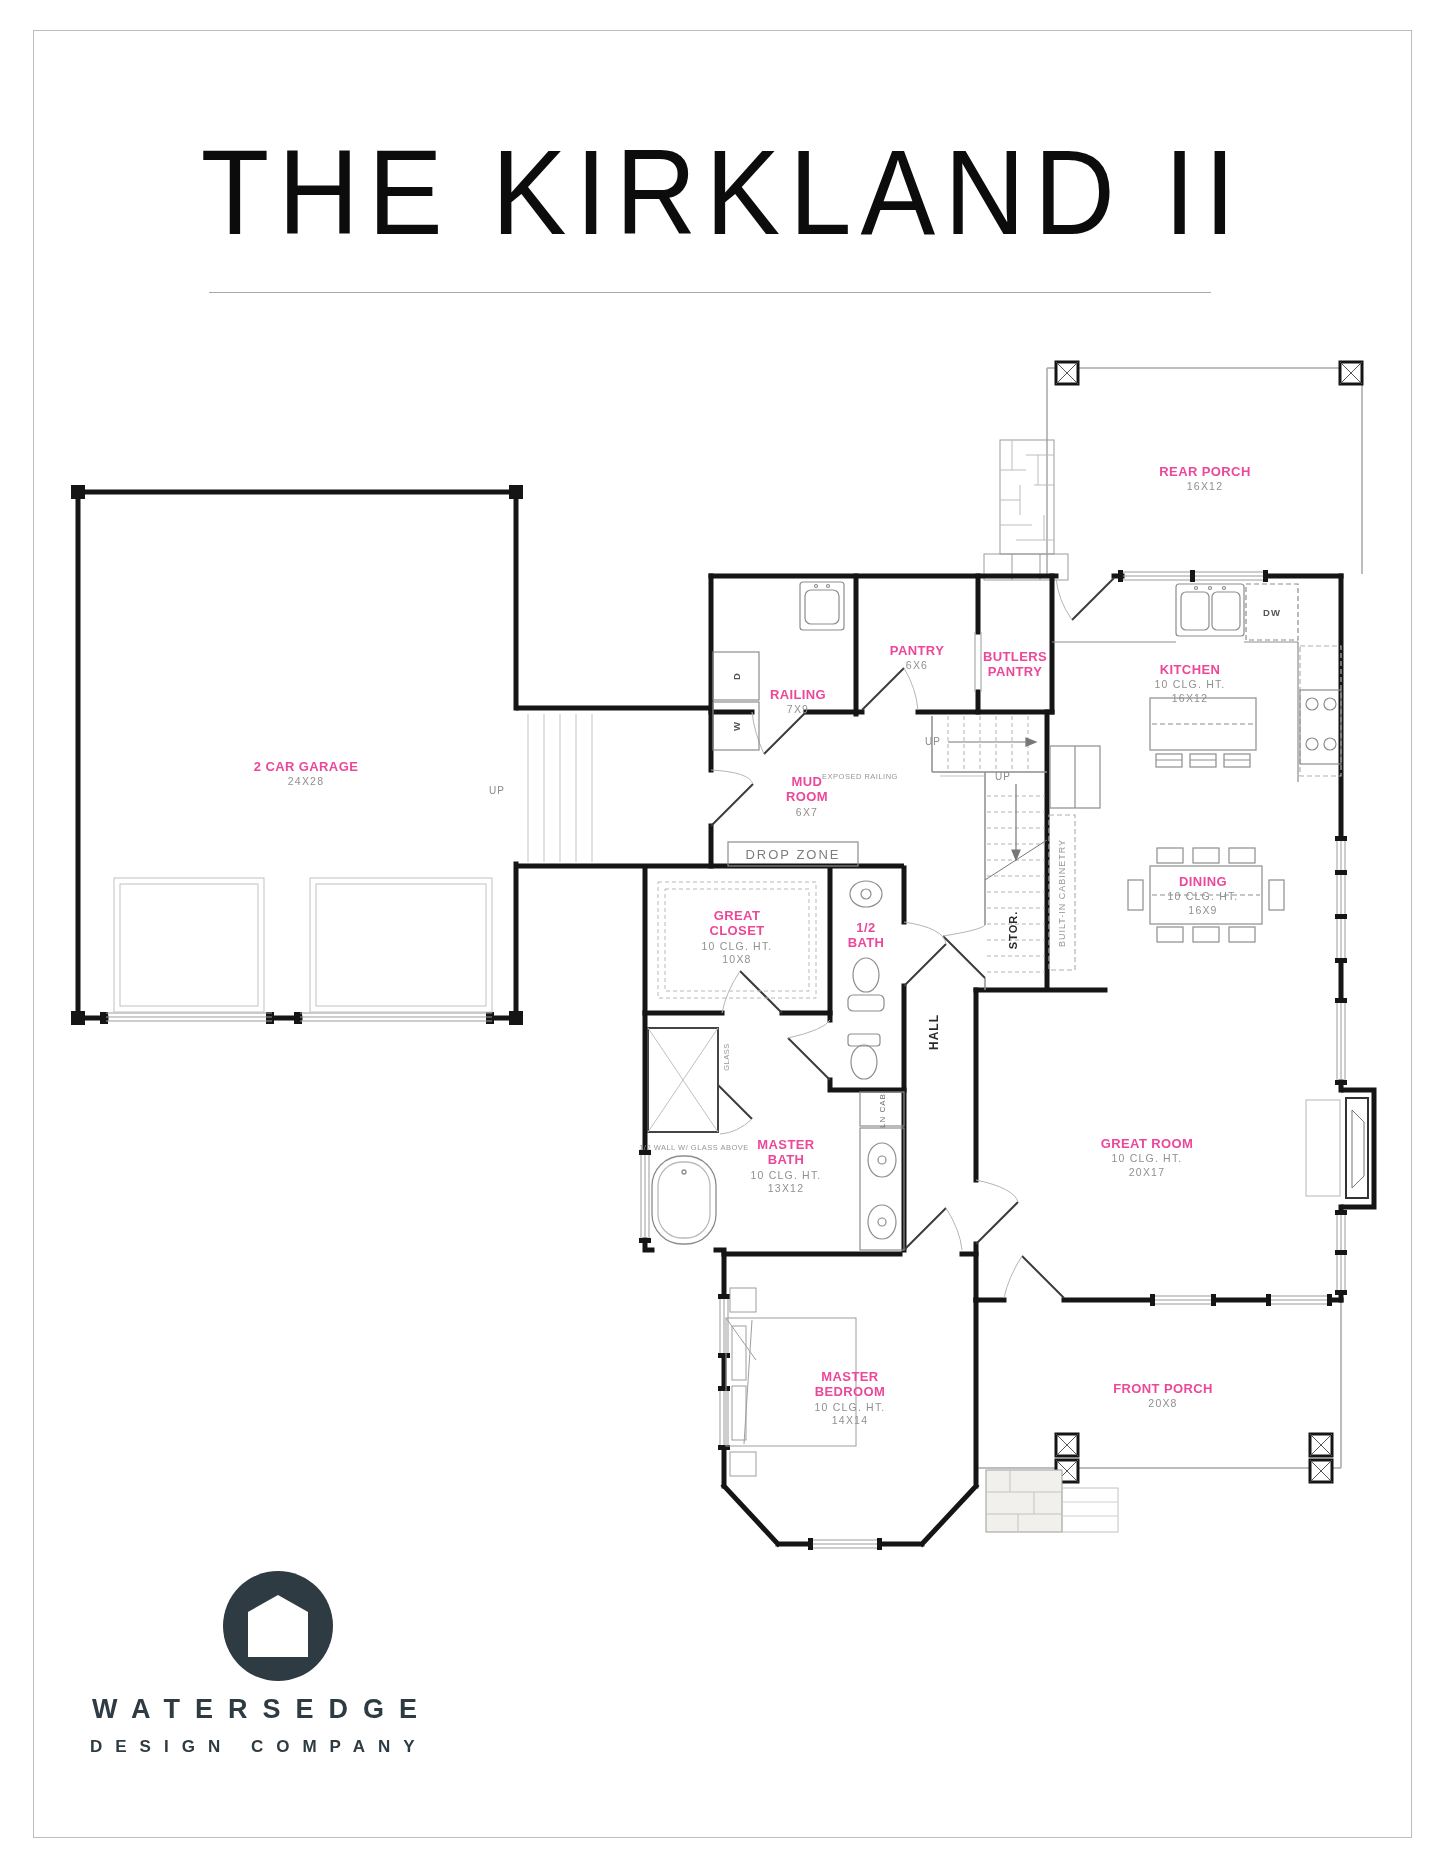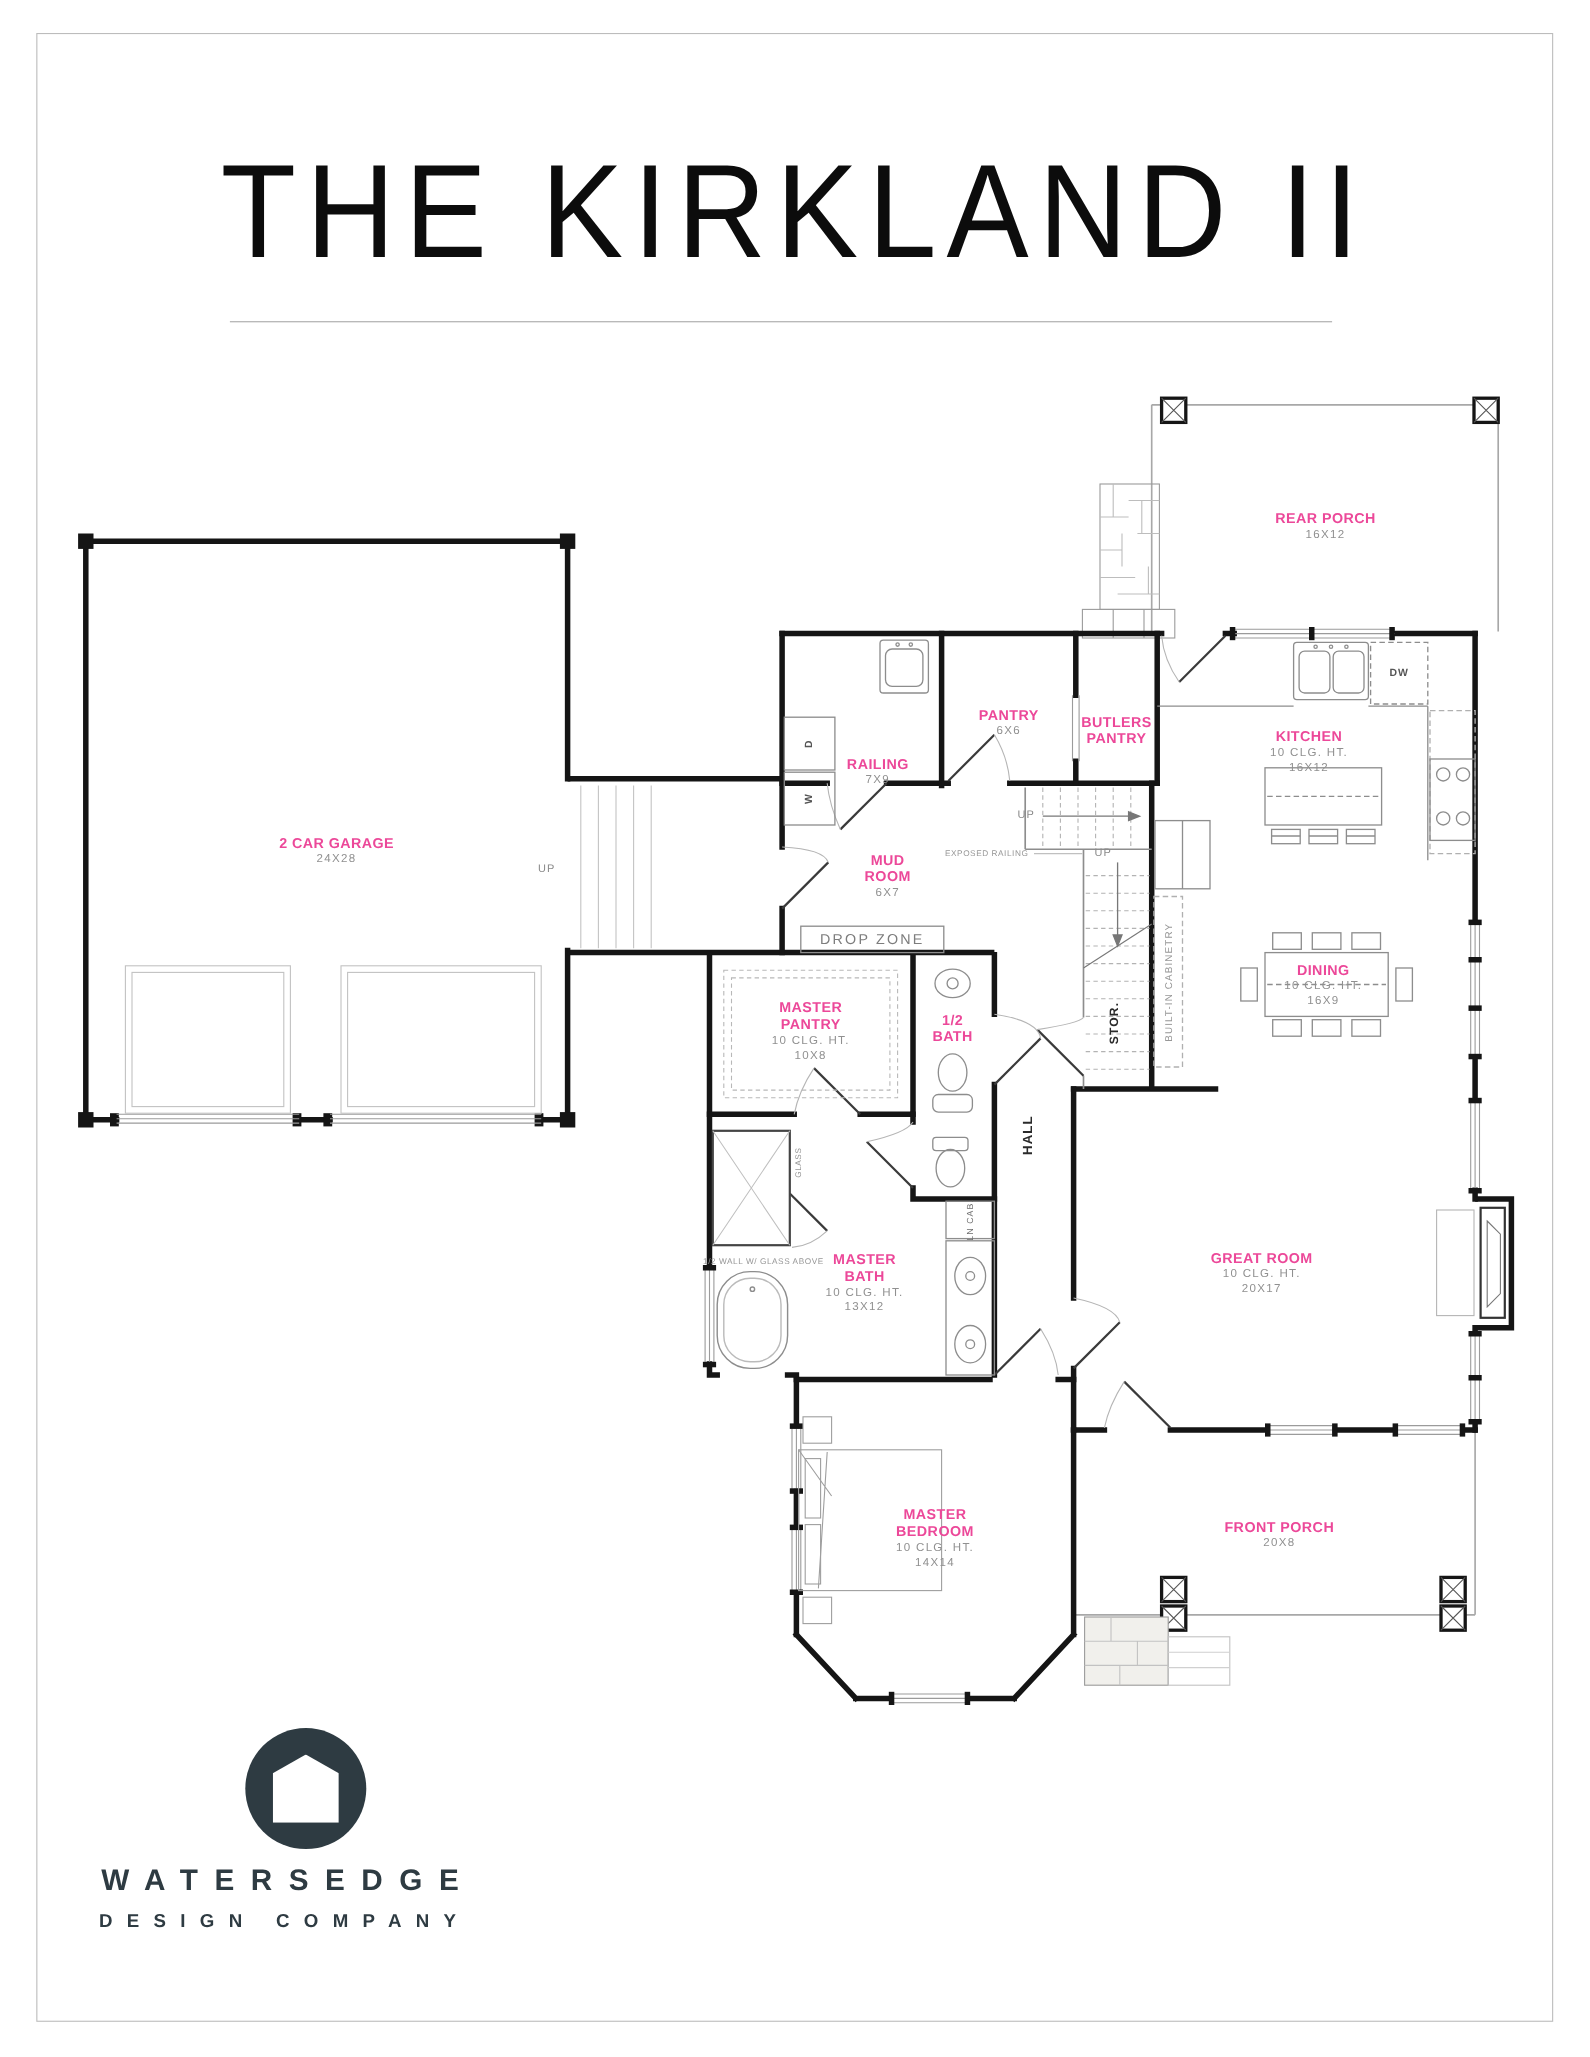--- a/index.html
+++ b/index.html
@@ -337,21 +337,21 @@
 <div class="rlabel" style="left:306px;top:773px;">
   <span class="rname">2 CAR GARAGE</span>
   <span class="rsub">24X28</span>
 </div>
 <div class="rlabel" style="left:1203px;top:895px;">
   <span class="rname">DINING</span>
   <span class="rsub">10 CLG. HT.</span>
   <span class="rsub">16X9</span>
 </div>
 <div class="rlabel" style="left:737px;top:937px;width:96px;">
-  <span class="rname">MASTER PANTRY</span>
+  <span class="rname">GREAT CLOSET</span>
   <span class="rsub">10 CLG. HT.</span>
   <span class="rsub">10X8</span>
 </div>
 <div class="rlabel" style="left:866px;top:935px;width:52px;">
   <span class="rname">1/2 BATH</span>
 </div>
 <div class="rlabel" style="left:1147px;top:1157px;">
   <span class="rname">GREAT ROOM</span>
   <span class="rsub">10 CLG. HT.</span>
   <span class="rsub">20X17</span>
@@ -365,21 +365,21 @@
   <span class="rname">MASTER BEDROOM</span>
   <span class="rsub">10 CLG. HT.</span>
   <span class="rsub">14X14</span>
 </div>
 <div class="rlabel" style="left:1163px;top:1395px;">
   <span class="rname">FRONT PORCH</span>
   <span class="rsub">20X8</span>
 </div>
 
 <div class="note dropzone" style="left:793px;top:854px;transform:translate(-50%,-50%);position:absolute;">DROP ZONE</div>
-<div class="note tiny" style="left:897px;top:776px;">EXPOSED RAILING</div>
+<div class="note tiny" style="left:860px;top:776px;">EXPOSED RAILING</div>
 <div class="note rot" style="left:1062px;top:893px;">BUILT-IN CABINETRY</div>
 <div class="note rot dark" style="left:1013px;top:930px;">STOR.</div>
 <div class="note rot dark" style="left:934px;top:1032px;font-size:12px;">HALL</div>
 <div class="note rot tiny" style="left:726px;top:1057px;">GLASS</div>
 <div class="note tiny" style="left:694px;top:1147px;">1/2 WALL W/ GLASS ABOVE</div>
 <div class="note rot" style="left:882px;top:1109px;font-size:8px;color:#6d6d6d;">LN CAB.</div>
 <div class="note up" style="left:933px;top:741px;">UP</div>
 <div class="note up" style="left:1003px;top:776px;">UP</div>
 <div class="note up" style="left:497px;top:790px;">UP</div>
 <div class="note rot appl" style="left:736px;top:726px;">W</div>

